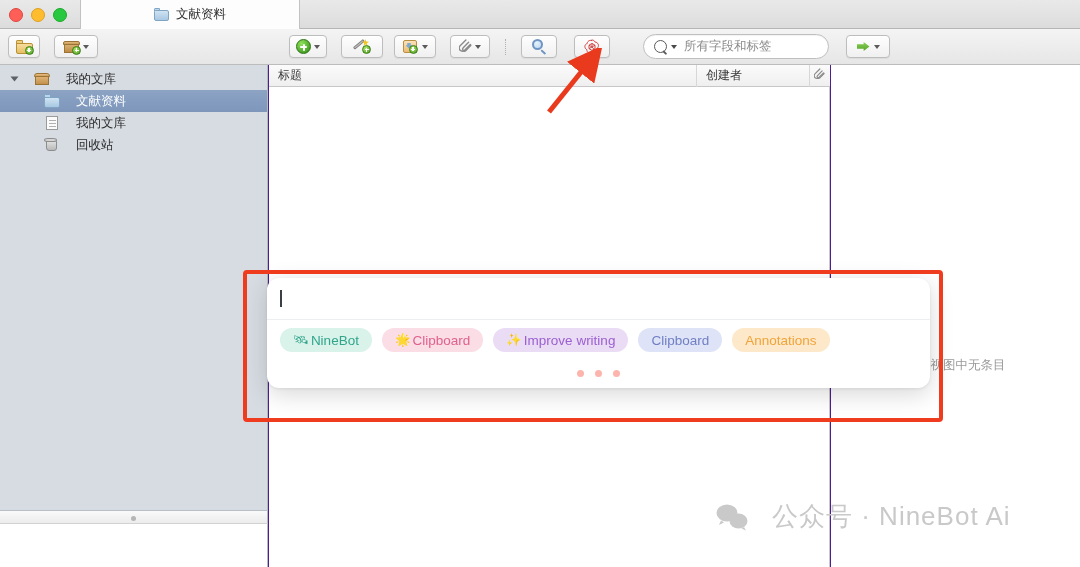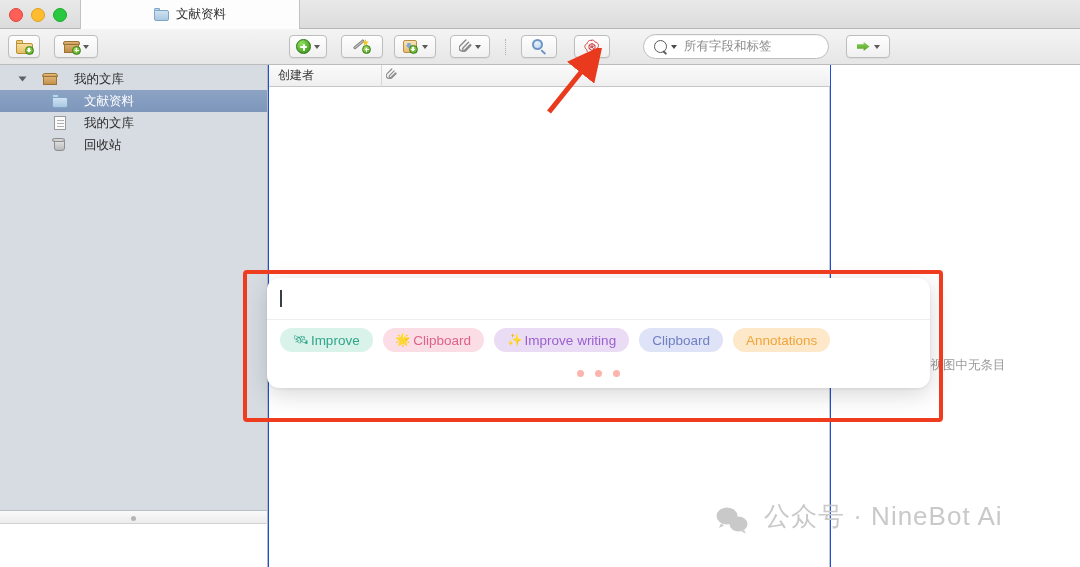--- a/index.html
+++ b/index.html
@@ -7,21 +7,21 @@
     width: 1080px; height: 567px;
     overflow: hidden;
     background: #ffffff;
     font-family: "Liberation Sans", "DejaVu Sans", sans-serif;
     -webkit-font-smoothing: antialiased;
   }
   #app {
     position: relative;
     width: 1080px; height: 567px;
     overflow: hidden;
-    background: #1d4ed8;
+    background: #4c1d95;
   }
 
   
   .titlebar {
     position: absolute; left: 0; top: 0;
     width: 1080px; height: 29px;
     background: linear-gradient(#e9e9e9, #dcdcdc);
     border-bottom: 1px solid #b6b6b6;
     box-sizing: border-box;
   }
@@ -215,21 +215,21 @@
   .sidebar {
     position: absolute; left: 0; top: 65px;
     width: 268px; height: 445px;
     background: #d7dce3;
     border-right: 1px solid #b4b9c0;
     box-sizing: border-box;
     padding-top: 3px;
   }
   .srow {
     height: 22px; display: flex; align-items: center; gap: 16px;
-    padding-left: 20px; font-size: 12.5px; color: #2b2b2b; box-sizing: border-box;
+    padding-left: 12px; font-size: 12.5px; color: #2b2b2b; box-sizing: border-box;
   }
   .srow.sel { background: linear-gradient(#8ca3c4, #7d96ba); color: #ffffff; }
   .srow .twisty {
     width: 0; height: 0; border-left: 5px solid #55596010;
     border-top: 4.5px solid transparent; border-bottom: 4.5px solid transparent;
     border-left-color: #5c6169;
     transform: rotate(90deg); margin-right: 1px; flex: 0 0 auto;
   }
   .srow .indent { width: 16px; flex: 0 0 auto; }
 
@@ -358,21 +358,21 @@
     display: flex; align-items: center; justify-content: center; gap: 11px;
   }
   .dot { width: 7px; height: 7px; border-radius: 50%; background: #fcb4ad; }
 
   
   .arrow { position: absolute; left: 535px; top: 48px; width: 80px; height: 72px; pointer-events:none; }
 
   
   .watermark {
     position: absolute; left: 716px; top: 499px;
-    display: flex; align-items: flex-end; gap: 14px;
+    display: flex; align-items: center; gap: 22px;
     color: #c8c8c8; pointer-events:none;
   }
   .wm-text { font-size: 26px; color: #c9c9c9; letter-spacing: 1px; }
   .wm-wechat { width: 34px; height: 28px; position: relative; }
 </style>
 </head>
 <body>
 
 <div id="app">
 
@@ -519,20 +519,23 @@
     </div>
   </div>
 
   <div class="splitter">
     <span class="grip"></span>
   </div>
   <div class="sidebar-bottom"></div>
 
   <div class="itempane">
     <div class="colhead">
+      <div class="col title">
+        <span>标题</span>
+      </div>
       <div class="col creator">
         <span>创建者</span>
       </div>
       <div class="col attach">
         <span class="ic ic-clip">
           <svg width="11" height="13" viewBox="0 0 13 15" fill="none">
             <path d="M9.6 3.2 4.2 8.8a1.9 1.9 0 0 0 2.7 2.7l5.0-5.2" stroke="#8a8a8a" stroke-width="1.4" stroke-linecap="round"></path>
             <path d="M11.3 5.5 5.9 11a3.2 3.2 0 1 1-4.5-4.5L6.9 1" stroke="#8a8a8a" stroke-width="1.4" stroke-linecap="round"></path>
           </svg>
         </span>
@@ -557,21 +560,21 @@
   </div>
 
   <div class="dialog">
     <div class="dlg-input">
       <span class="caretbar"></span>
       <span></span>
     </div>
     <div class="dlg-chips">
       <div class="chip" style="background:#d9f2ea;color:#31a58b;">
         <span class="emj">🛰</span>
-        <span>Improve</span>
+        <span>NineBot</span>
       </div>
       <div class="chip" style="background:#fbdde6;color:#e0618c;">
         <span class="emj">🌟</span>
         <span>Clipboard</span>
       </div>
       <div class="chip" style="background:#eadcf5;color:#9b5fd0;">
         <span class="emj">✨</span>
         <span>Improve writing</span>
       </div>
       <div class="chip" style="background:#dfe3f7;color:#6f7fc4;">

